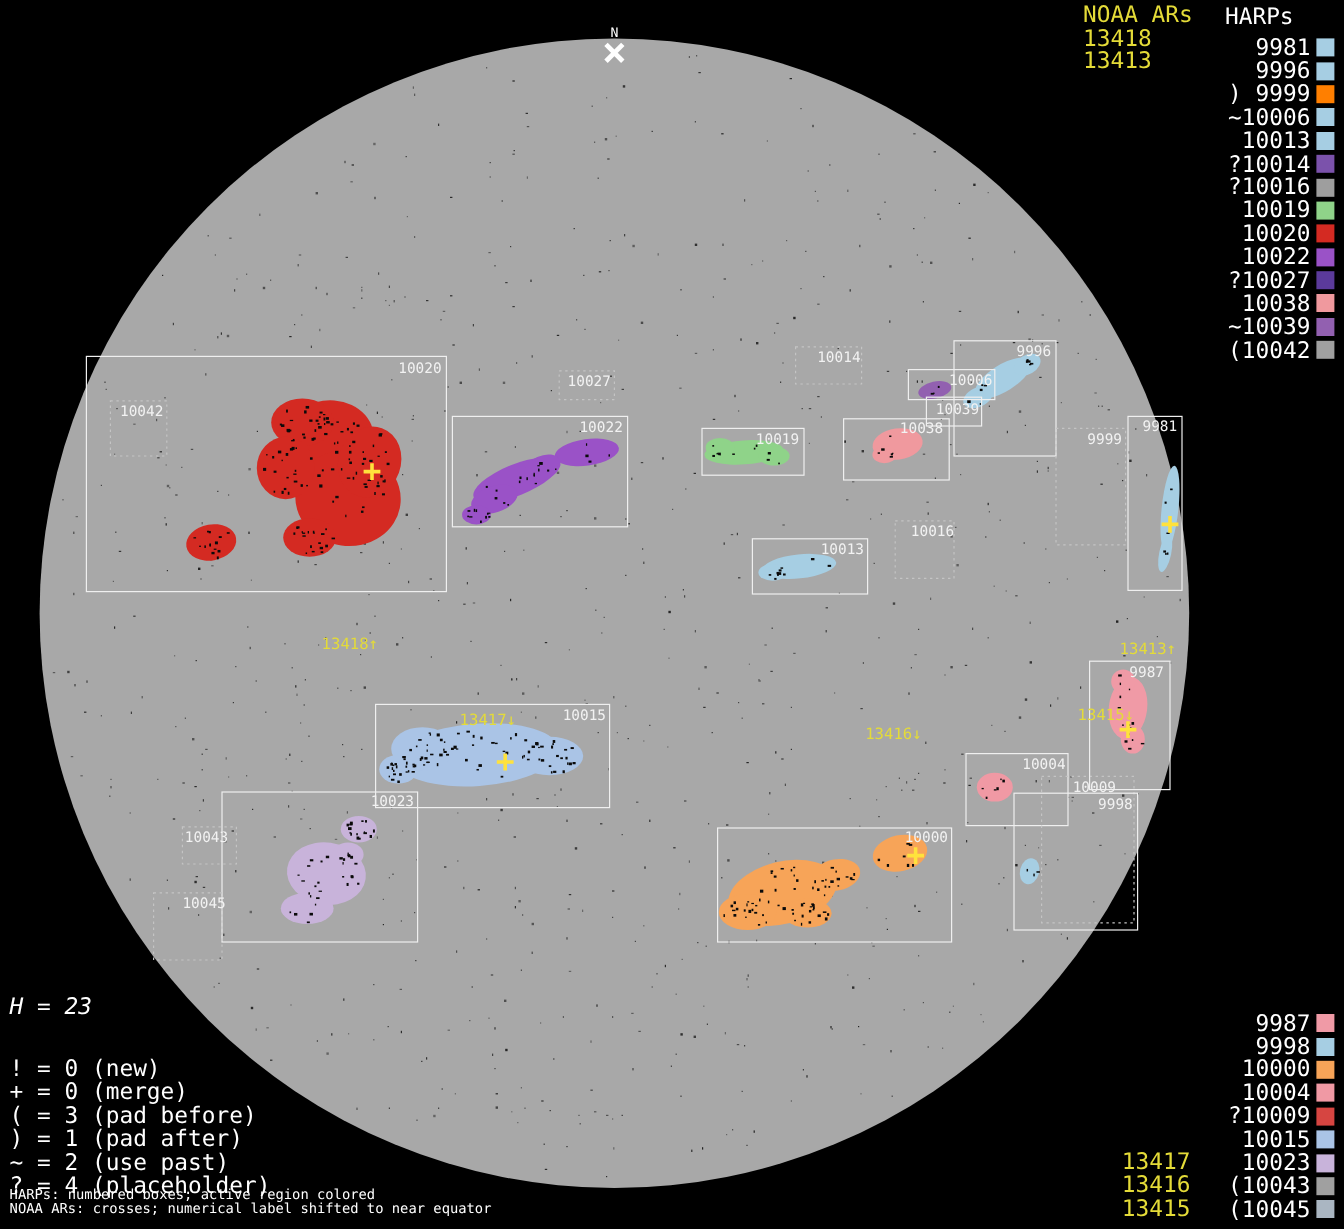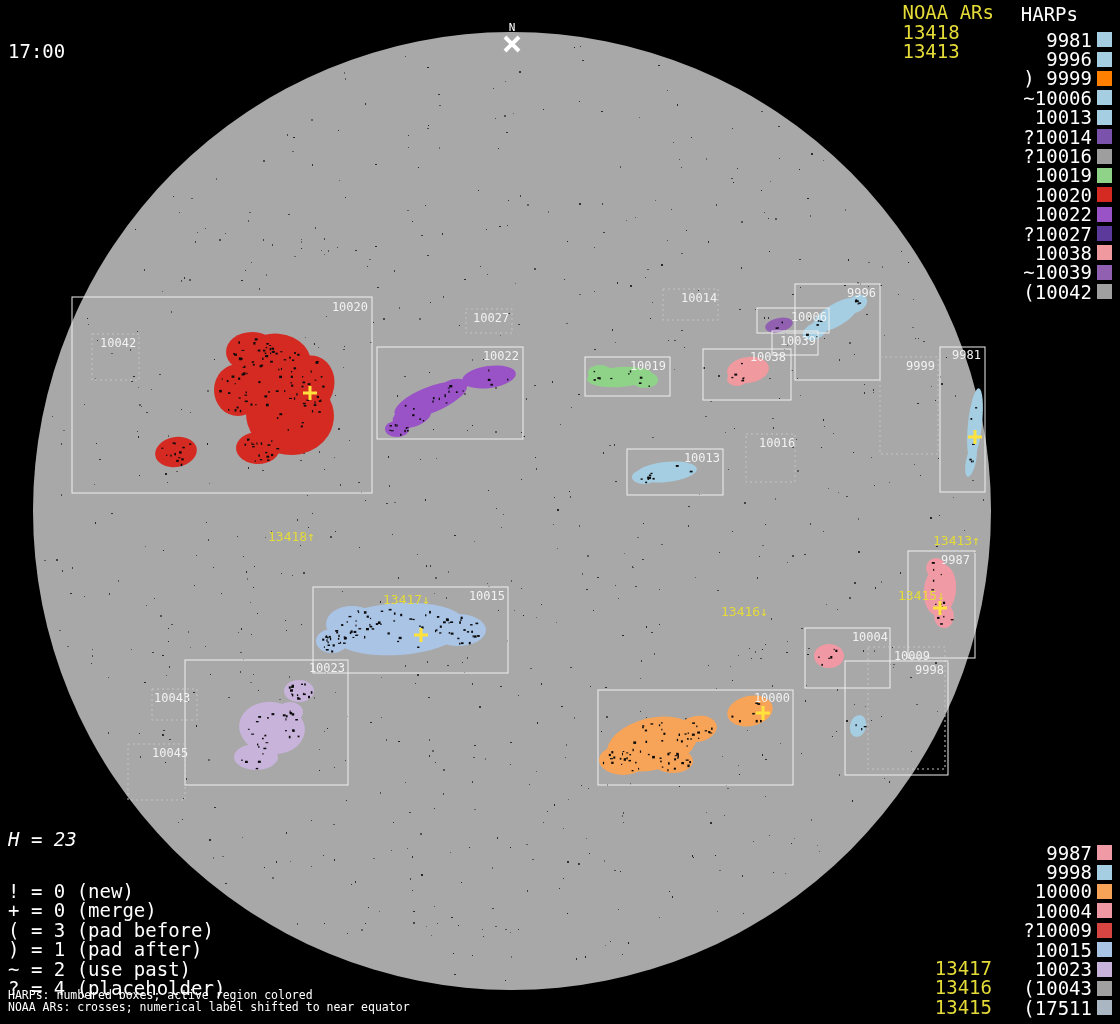--- a/index.html
+++ b/index.html
@@ -1415,21 +1415,20 @@
       <text x="721" y="616" fill="#e4db38" font-size="13">13416↓</text>
       <text x="933" y="545" fill="#e4db38" font-size="13">13413↑</text>
       <text x="898" y="600" fill="#e4db38" font-size="13">13415↓</text>
       <g>
         <text x="512" y="31" fill="#fff" font-size="11" text-anchor="middle">N</text>
         <path d="M505 37L519 51M519 37L505 51" stroke="#fff" stroke-width="4"></path>
       </g>
     </svg>
 
   <div class="abs title">
-    <div>17:00</div>
   </div>
 
   <div class="abs noaa-top">
     <div>NOAA ARs</div>
     <div id="noaa-top-list">
         <div>13418</div>
         <div>13413</div>
       </div>
   </div>
 
@@ -1519,21 +1518,21 @@
       </div>
       <div class="harp-row">
         <span>10023</span>
         <span class="swatch" style="background: rgb(200, 179, 218);"></span>
       </div>
       <div class="harp-row">
         <span>(10043</span>
         <span class="swatch" style="background: rgb(160, 160, 160);"></span>
       </div>
       <div class="harp-row">
-        <span>(17511</span>
+        <span>(10045</span>
         <span class="swatch" style="background: rgb(170, 182, 194);"></span>
       </div>
     </div>
 
   <div class="abs noaa-bottom" id="noaa-bottom-list">
       <div>13417</div>
       <div>13416</div>
       <div>13415</div>
     </div>
 

